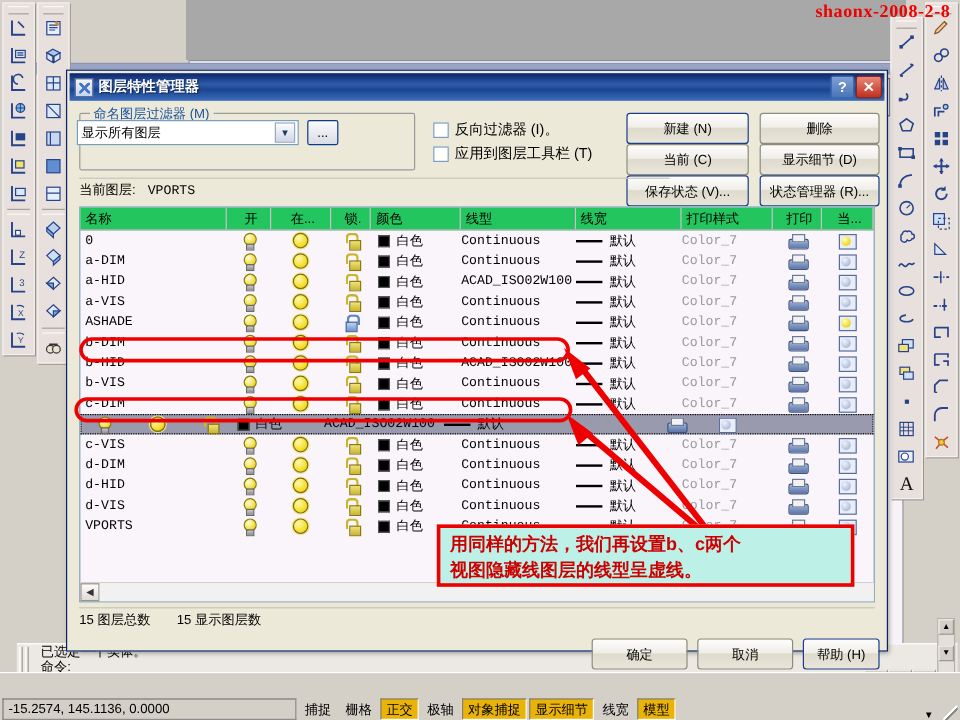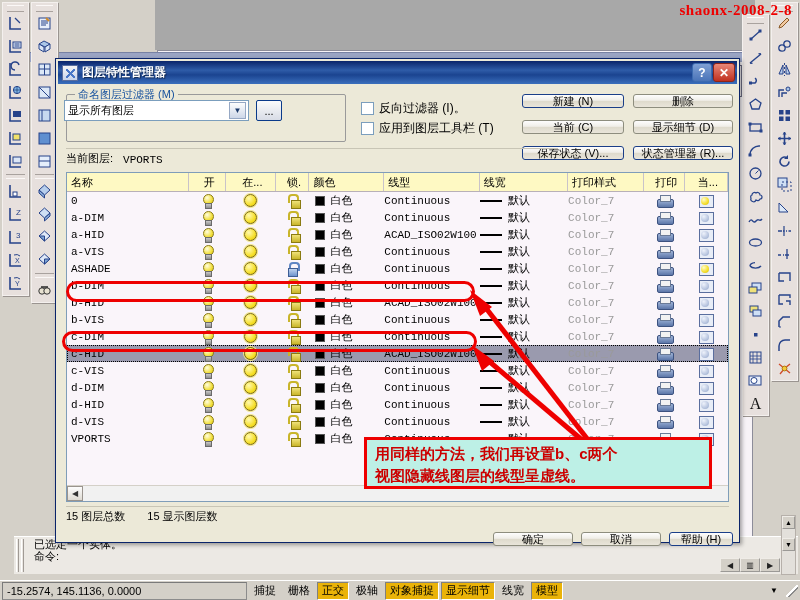--- a/index.html
+++ b/index.html
@@ -90,23 +90,23 @@
   .cmd-left-rails {
     position: absolute; left: 2px; top: 0; bottom: 0; width: 10px;
   }
   .cmd-left-rails i {
     position: absolute; top: 2px; bottom: 2px; width: 3px;
     border-left: 1px solid #fff; border-right: 1px solid #a09a95;
   }
 
   
   .statusbar {
-    position: absolute; left: 0; right: 0; bottom: 0; height: 20px;
+    position: absolute; left: 0; right: 0; bottom: 0; height: 40px;
     background: #d4d0c8; border-top: 1px solid #ffffff;
-    display: flex; align-items: center; padding: 0 2px; gap: 2px;
+    display: flex; align-items: flex-end; padding: 0 2px; gap: 2px;
   }
   .coord-box {
     width: 245px; height: 18px; background: #d4d0c8;
     border: 1px solid #8c8c8c; border-top-color:#7a7a7a; border-left-color:#7a7a7a;
     display: flex; align-items: center; padding-left: 4px;
     font-family: "Liberation Sans", sans-serif; font-size: 11px; color: #000;
   }
   .sb-btn {
     height: 18px; padding: 0 4px; display: flex; align-items: center;
     font-size: 11px; color: #000; border: 1px solid transparent;
@@ -205,21 +205,21 @@
     font-size: 12px; color: #000; white-space: nowrap;
   }
   .chk-box {
     width: 13px; height: 13px; background: #fff;
     border: 1px solid #7b9ebd; flex: 0 0 auto;
   }
   #chk-invert { left: 305px; top: 14px; }
   #chk-applytb { left: 305px; top: 34px; }
 
   .btn {
-    position: absolute; height: 14px;
+    position: absolute; height: 26px;
     background: linear-gradient(to bottom,#fdfdfd 0%,#f0eee8 45%,#dedacc 50%,#e9e5da 100%);
     border: 1px solid #8d8d7e; border-radius: 3px;
     display: flex; align-items: center; justify-content: center;
     font-size: 11px; color: #000; white-space: nowrap;
   }
   .btn.default { border: 1px solid #1a3e88; }
 
   .curlayer {
     position: absolute; left: 10px; top: 62px; width: 492px; height: 18px;
     display: flex; align-items: flex-end; font-size: 11px; color: #000;
@@ -229,21 +229,21 @@
   .curlayer .val {
     font-family: "Liberation Mono", monospace; font-size: 11px; margin-left: 10px;
   }
 
   
   .listwrap {
     position: absolute; left: 10px; top: 86px; right: 10px; height: 330px;
     background: #faf5fa; border: 1px solid #7f9db9;
   }
   .hdr {
-    display: flex; height: 19px; background: #fef9c3;
+    display: flex; height: 19px; background: #22c55e;
     border-bottom: 1px solid #b8b0b8;
   }
   .hdr div {
     font-size: 11px; color: #000; display: flex; align-items: center;
     padding-left: 4px; border-right: 1px solid #c9c3c9;
     overflow: hidden; white-space: nowrap;
   }
   .rows { position: absolute; left: 0; right: 0; top: 19px; bottom: 16px; overflow: hidden; }
   .row { display: flex; height: 17px; align-items: center; }
   .row.selected { background: #9a9aae; outline: 1px dotted #000; outline-offset: -1px; }
@@ -1077,21 +1077,20 @@
             </div>
             <div class="c-ps">Color_7</div>
             <div class="c-plot">
               <span class="printer"></span>
             </div>
             <div class="c-vp">
               <span class="vpicon frozen"></span>
             </div>
           </div>
           <div class="row selected">
-            <div class="c-name">c-HID</div>
             <div class="c-on">
               <span class="bulb"></span>
             </div>
             <div class="c-freeze">
               <span class="sun"></span>
             </div>
             <div class="c-lock">
               <span class="padlock"></span>
             </div>
             <div class="c-color">

